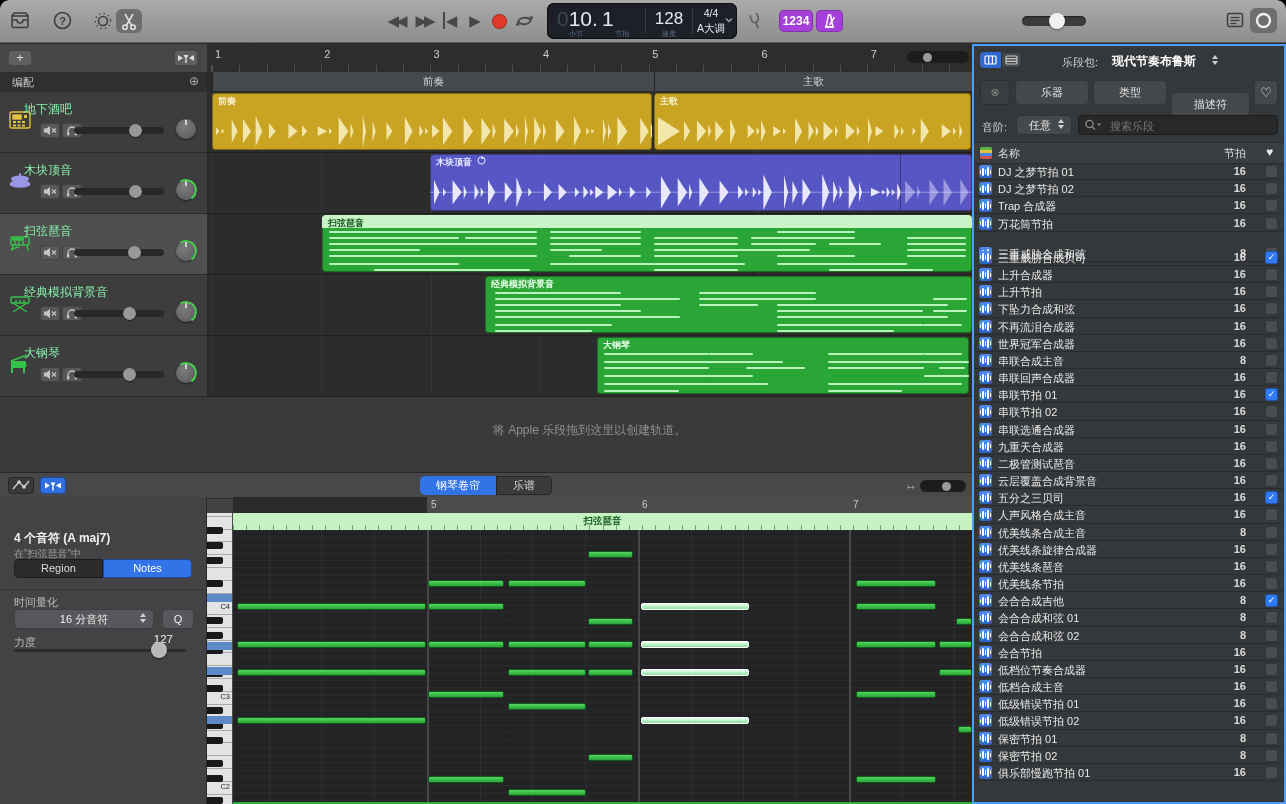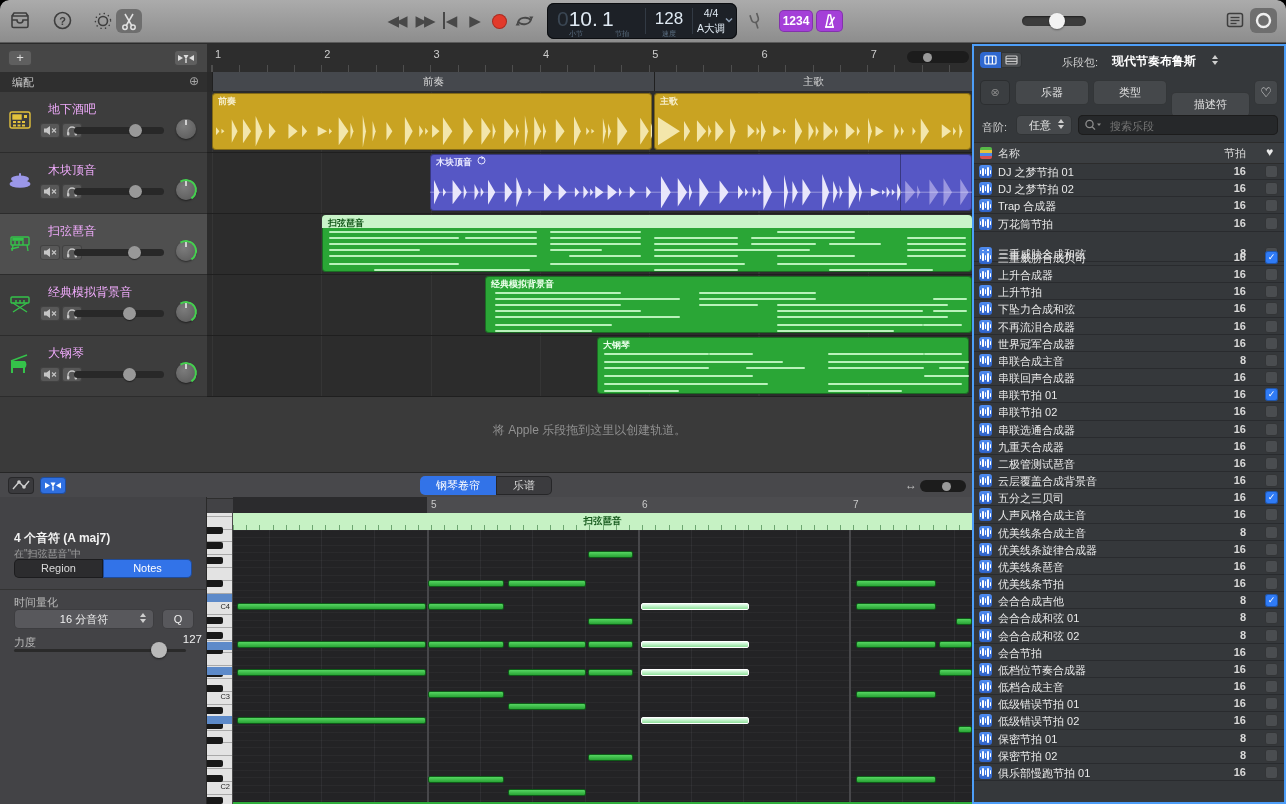--- a/index.html
+++ b/index.html
@@ -26,21 +26,21 @@
   .mvol .kn{position:absolute;top:-3px;width:16px;height:16px;border-radius:50%;background:#f2f2f2;box-shadow:0 1px 2px rgba(0,0,0,.4);}
   
   .thp{position:absolute;left:0;top:44px;width:207px;height:428px;background:#3a3a3a;}
   .thp-top{position:absolute;left:0;top:0;width:207px;height:28px;background:#464646;border-bottom:1px solid #2a2a2a;}
   .sq-btn{position:absolute;background:#5f5f5f;border-radius:4px;color:#dedede;text-align:center;box-shadow:inset 0 0 0 1px rgba(0,0,0,.25);}
   .arr-row{position:absolute;left:0;top:28px;width:207px;height:20px;background:#2f2f2f;border-bottom:1px solid #242424;}
   .arr-row .lab{position:absolute;left:12px;top:3px;font-size:11px;color:#c8c8c8;}
   .arr-row .plus{position:absolute;right:8px;top:2px;font-size:12px;color:#a5a5a5;}
   .trow{position:absolute;left:0;width:207px;height:61px;background:#3d3d3d;border-bottom:1px solid #2c2c2c;box-sizing:border-box;}
   .trow.sel{background:#4f4f4f;}
-  .t-name{position:absolute;left:48px;top:9px;font-size:12px;color:#f0abfc;white-space:nowrap;}
+  .t-name{position:absolute;left:24px;top:9px;font-size:12px;color:#86efac;white-space:nowrap;}
   .mini{position:absolute;top:31px;width:20px;height:15px;background:#585858;border-radius:3px;box-shadow:inset 0 0 0 1px rgba(0,0,0,.25);}
   .hsl{position:absolute;left:74px;top:35px;width:90px;height:7px;background:#282828;border-radius:4px;}
   .hsl .kn{position:absolute;top:-3px;width:13px;height:13px;border-radius:50%;background:#989898;box-shadow:0 1px 1px rgba(0,0,0,.5);}
   .pan{position:absolute;left:176px;top:27px;width:20px;height:20px;border-radius:50%;
        background:radial-gradient(circle at 40% 35%,#7c7c7c,#575757);box-shadow:0 1px 2px rgba(0,0,0,.5);}
   .pan .tick{position:absolute;left:9px;top:1px;width:2px;height:5px;background:#cfcfcf;}
   .pan .arc{position:absolute;left:-1px;top:-1px;width:18px;height:18px;border:2px solid transparent;border-top-color:#45d04f;border-right-color:#45d04f;border-radius:50%;transform:rotate(12deg);}
   
   .tl{position:absolute;left:207px;top:44px;width:765px;height:428px;background:#383838;}
   .ruler{position:absolute;left:0;top:0;width:765px;height:28px;background:#2d2d2d;border-bottom:1px solid #1e1e1e;}
@@ -738,21 +738,21 @@
       <div class="abs" style="left:14px;top:98px;font-size:11px;color:#b8b8b8;">时间量化</div>
       <div class="drop" style="left:14px;top:112px;width:140px;height:20px;line-height:20px;">
         <span>16 分音符</span>
         <span class="updown">
             <i class="u"></i>
             <i class="d"></i>
           </span>
       </div>
       <div class="drop" style="left:162px;top:112px;width:32px;height:20px;line-height:20px;">Q</div>
       <div class="abs" style="left:14px;top:138px;font-size:11px;color:#b8b8b8;">力度</div>
-      <div class="abs" style="left:156px;top:136px;width:46px;text-align:right;font-size:11.5px;color:#f0f0f0;">127</div>
+      <div class="abs" style="left:127px;top:136px;width:46px;text-align:right;font-size:11.5px;color:#f0f0f0;">127</div>
       <div class="vtrack">
           <div class="kn" id="velkn" style="left: 137.28px;"></div>
         </div>
     </div>
 
     <div class="ed-ruler"><div class="lit"></div><span id="edrulernums"></span><span class="num" style="left: 198px;">5</span><span class="num" style="left: 409px;">6</span><span class="num" style="left: 620px;">7</span></div>
     <div class="ed-strip">
       <div class="lab">扫弦琶音</div>
       <div class="ticks"></div>
     </div>

